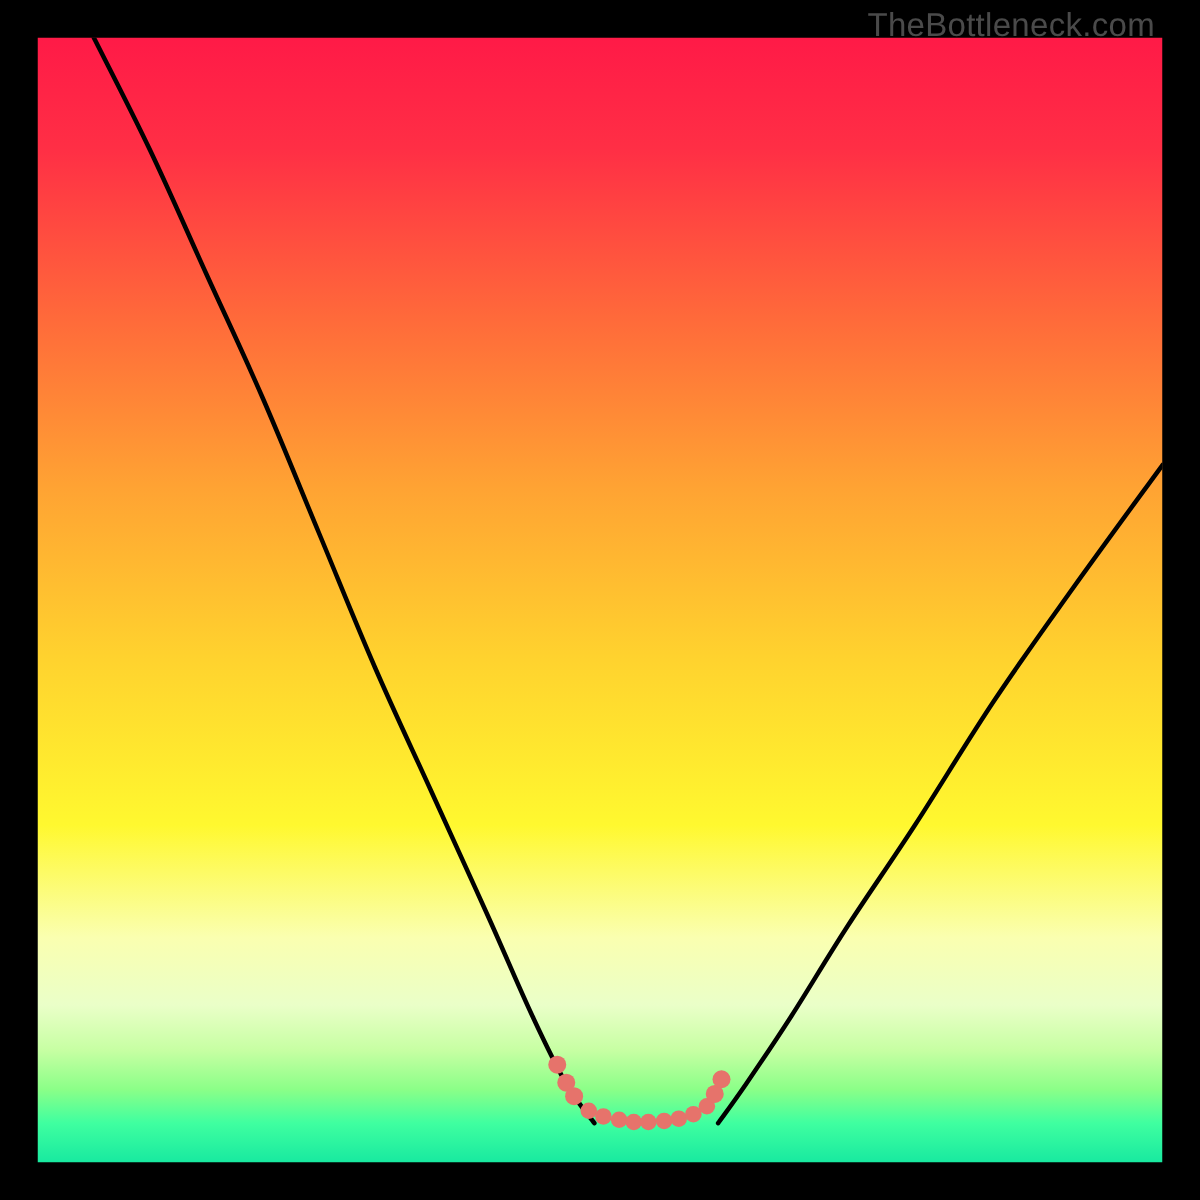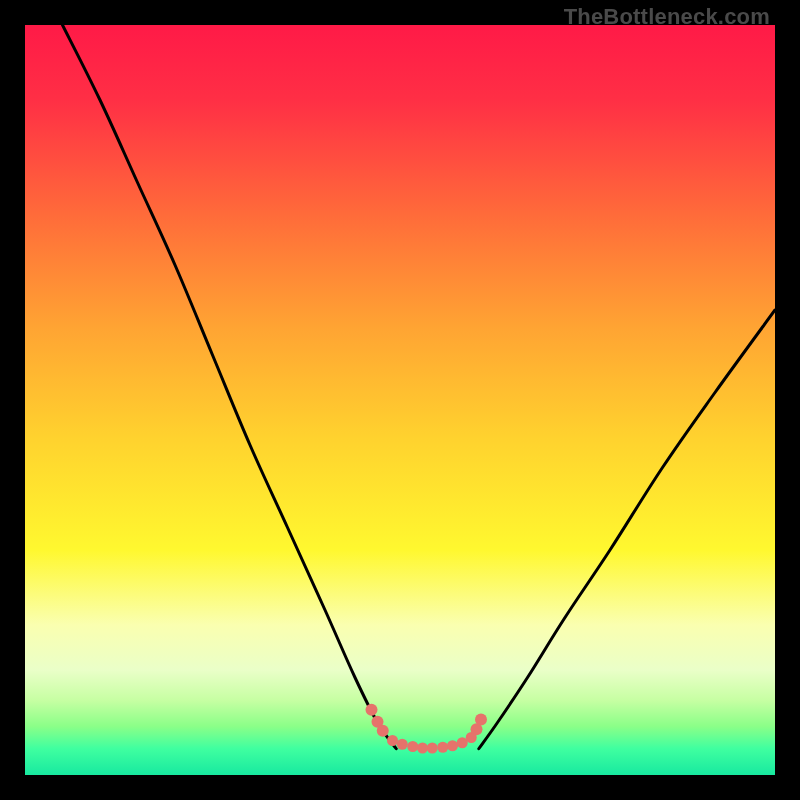--- a/index.html
+++ b/index.html
@@ -32,21 +32,21 @@
     top: 0;
     width: 750px;
     height: 750px;
   }
   .watermark {
     position: absolute;
     top: 4px;
     right: 30px;
     color: #4a4a4a;
     font-size: 22px;
-    font-weight: 700;
+    font-weight: 400;
     letter-spacing: 0.2px;
     user-select: none;
   }
   svg {
     position: absolute;
     left: 0;
     top: 0;
   }
 </style>
 </head>

